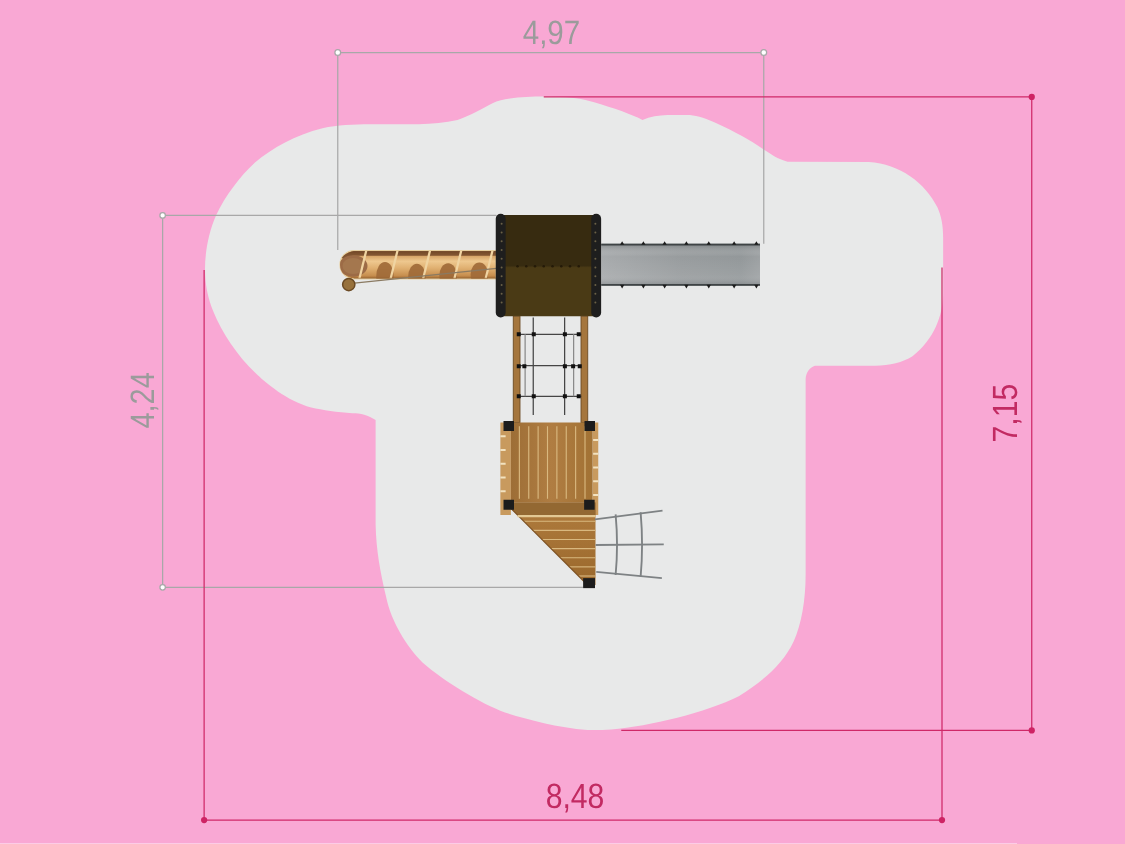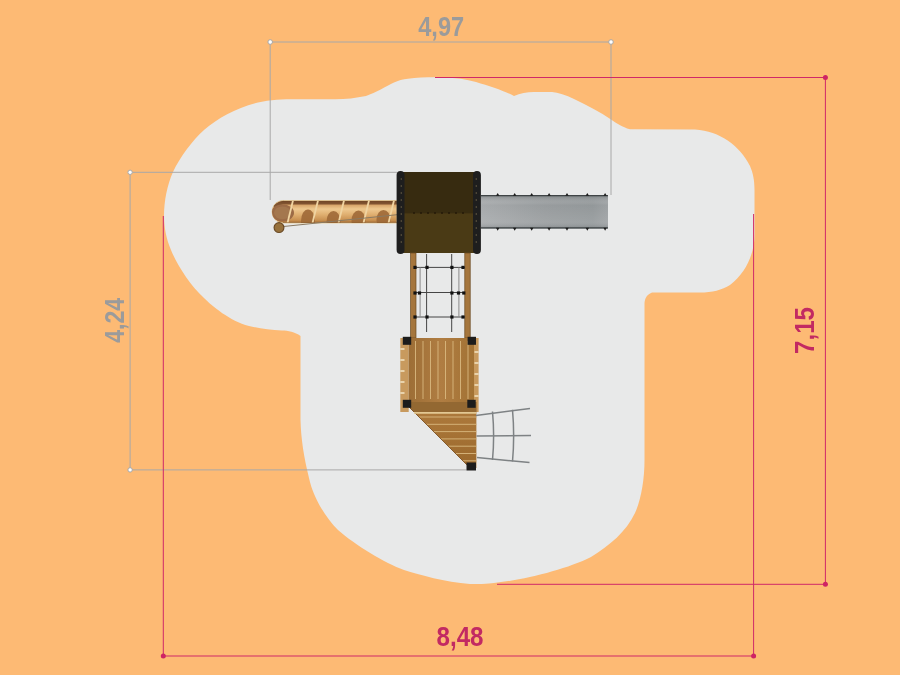--- a/index.html
+++ b/index.html
@@ -1,17 +1,17 @@
 <!DOCTYPE html>
 <html><head>
 <meta charset="utf-8">
 <style>
   html,body{margin:0;padding:0;background:#ffffff;}
-  .page{position:relative;width:900px;height:675px;background:#fdba74;overflow:hidden;
-        font-family:"Liberation Sans", sans-serif;font-weight:bold;}
+  .page{position:relative;width:900px;height:675px;background:#f9a8d4;overflow:hidden;
+        font-family:"Liberation Sans", sans-serif;}
   svg{position:absolute;left:0;top:0;}
   text{font-family:"Liberation Sans", sans-serif;}
 </style>
 </head>
 <body>
 <div class="page">
 <svg width="900" height="675" viewBox="0 0 900 675">
 <defs>
   <linearGradient id="tubeg" x1="0" y1="0" x2="0" y2="1">
     <stop offset="0" stop-color="#7a4a20"></stop>

